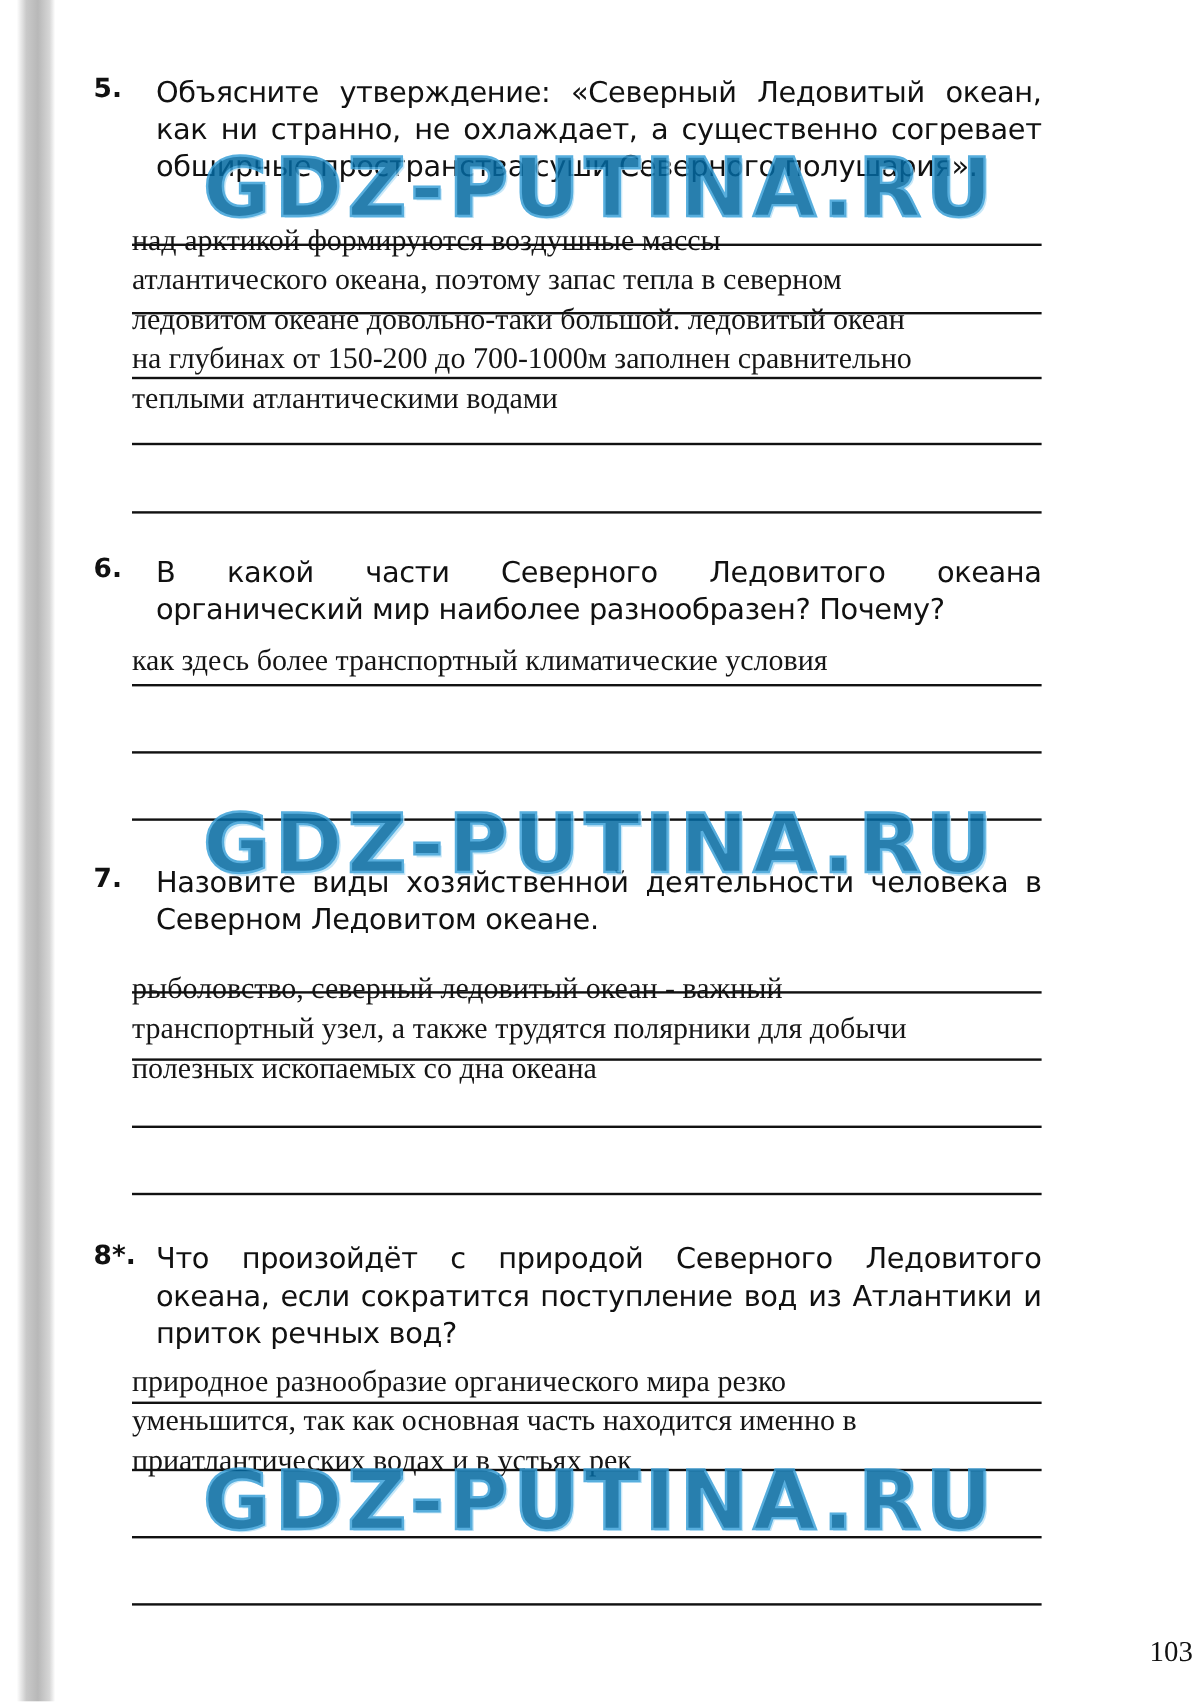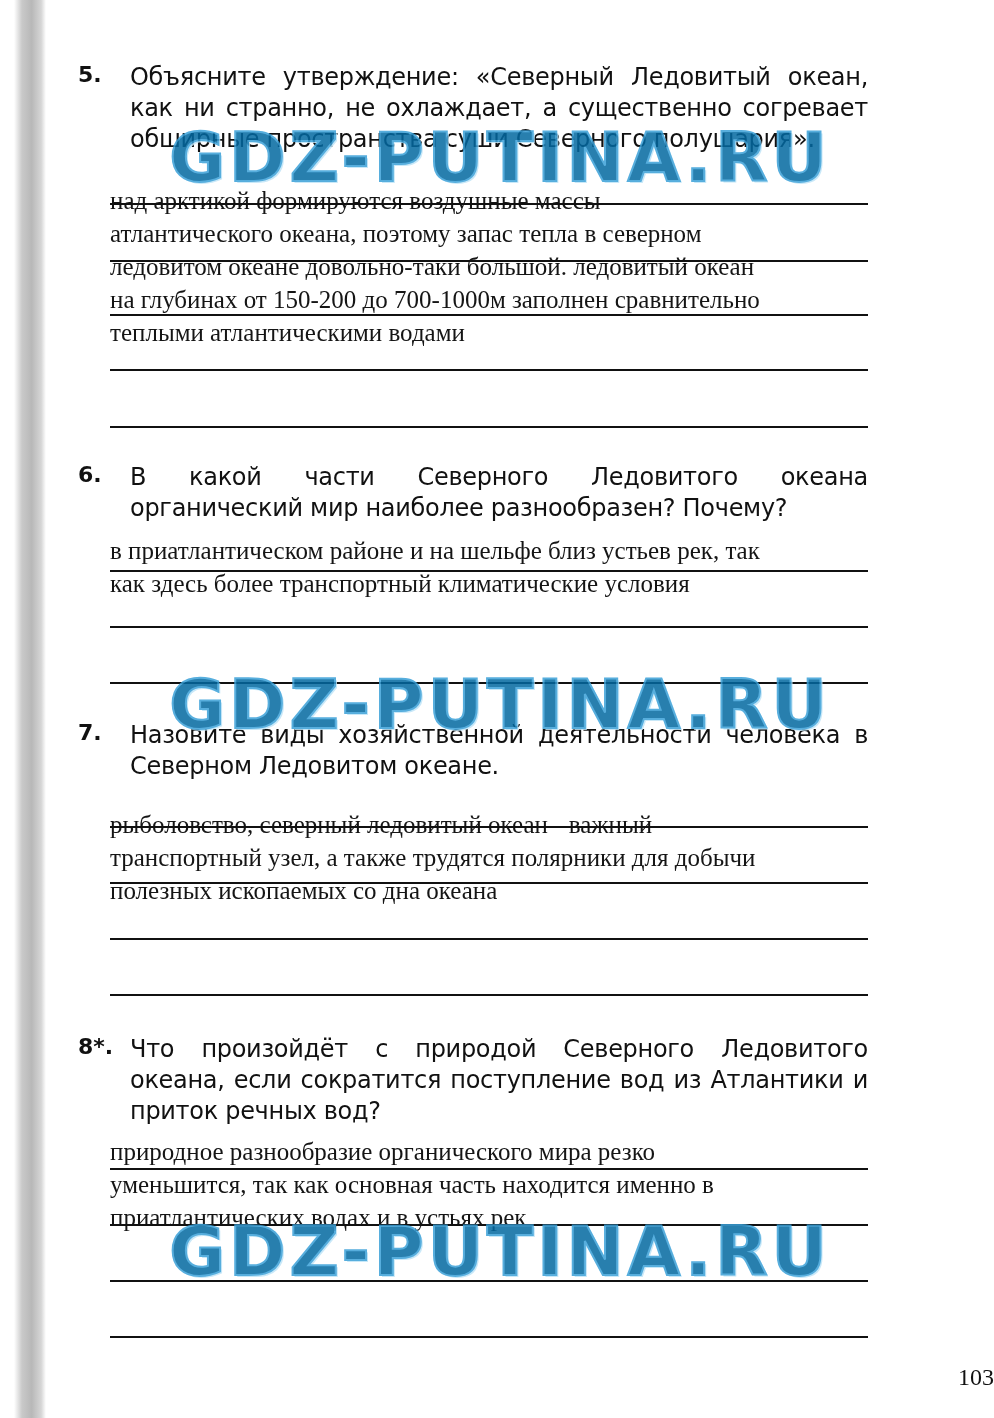--- a/index.html
+++ b/index.html
@@ -68,21 +68,20 @@
   <div class="line" style="position:absolute;top:314px;width:758px"></div>
   <div class="line" style="position:absolute;top:369px;width:758px"></div>
   <div class="line" style="position:absolute;top:426px;width:758px"></div>
 </div>
 
 <div class="task" style="top:462px">
   <span class="task-num">6.</span>
   <div class="task-q">В какой части Северного Ледовитого океана органический мир наиболее разнообразен? Почему?</div>
 </div>
 <div class="ans" style="top:534px">
-  <div>в приатлантическом районе и на шельфе близ устьев рек, так</div>
   <div>как здесь более транспортный климатические условия</div>
 </div>
 <div class="lines" style="top:0">
   <div class="line" style="position:absolute;top:570px;width:758px"></div>
   <div class="line" style="position:absolute;top:626px;width:758px"></div>
   <div class="line" style="position:absolute;top:682px;width:758px"></div>
 </div>
 
 <div class="task" style="top:720px">
   <span class="task-num">7.</span>

